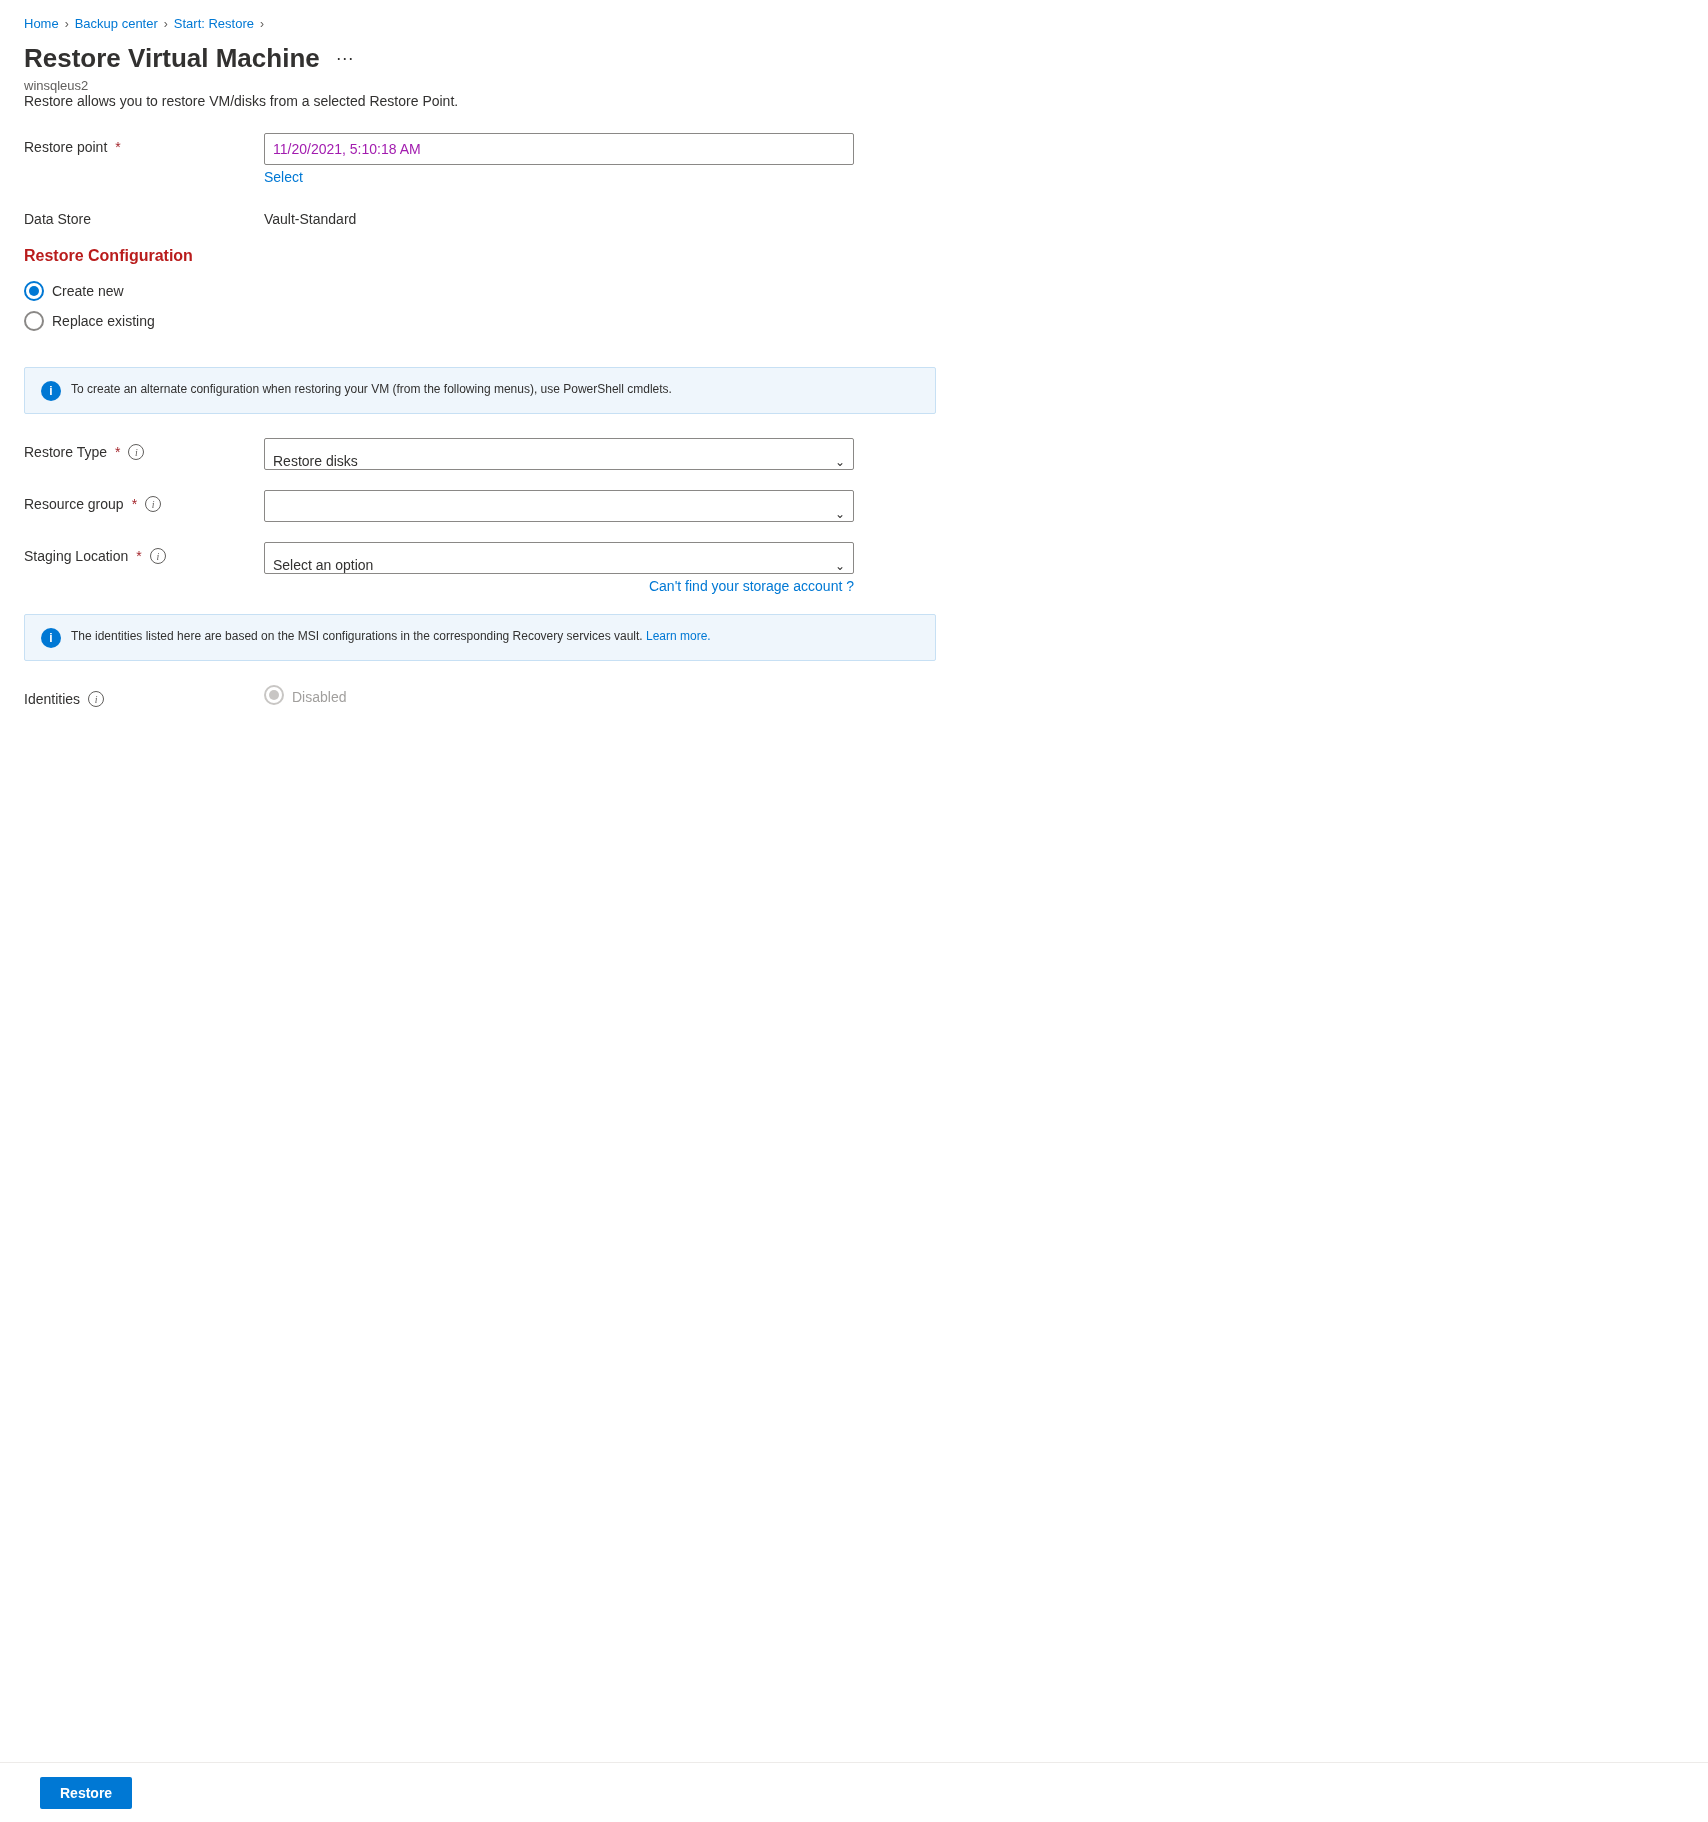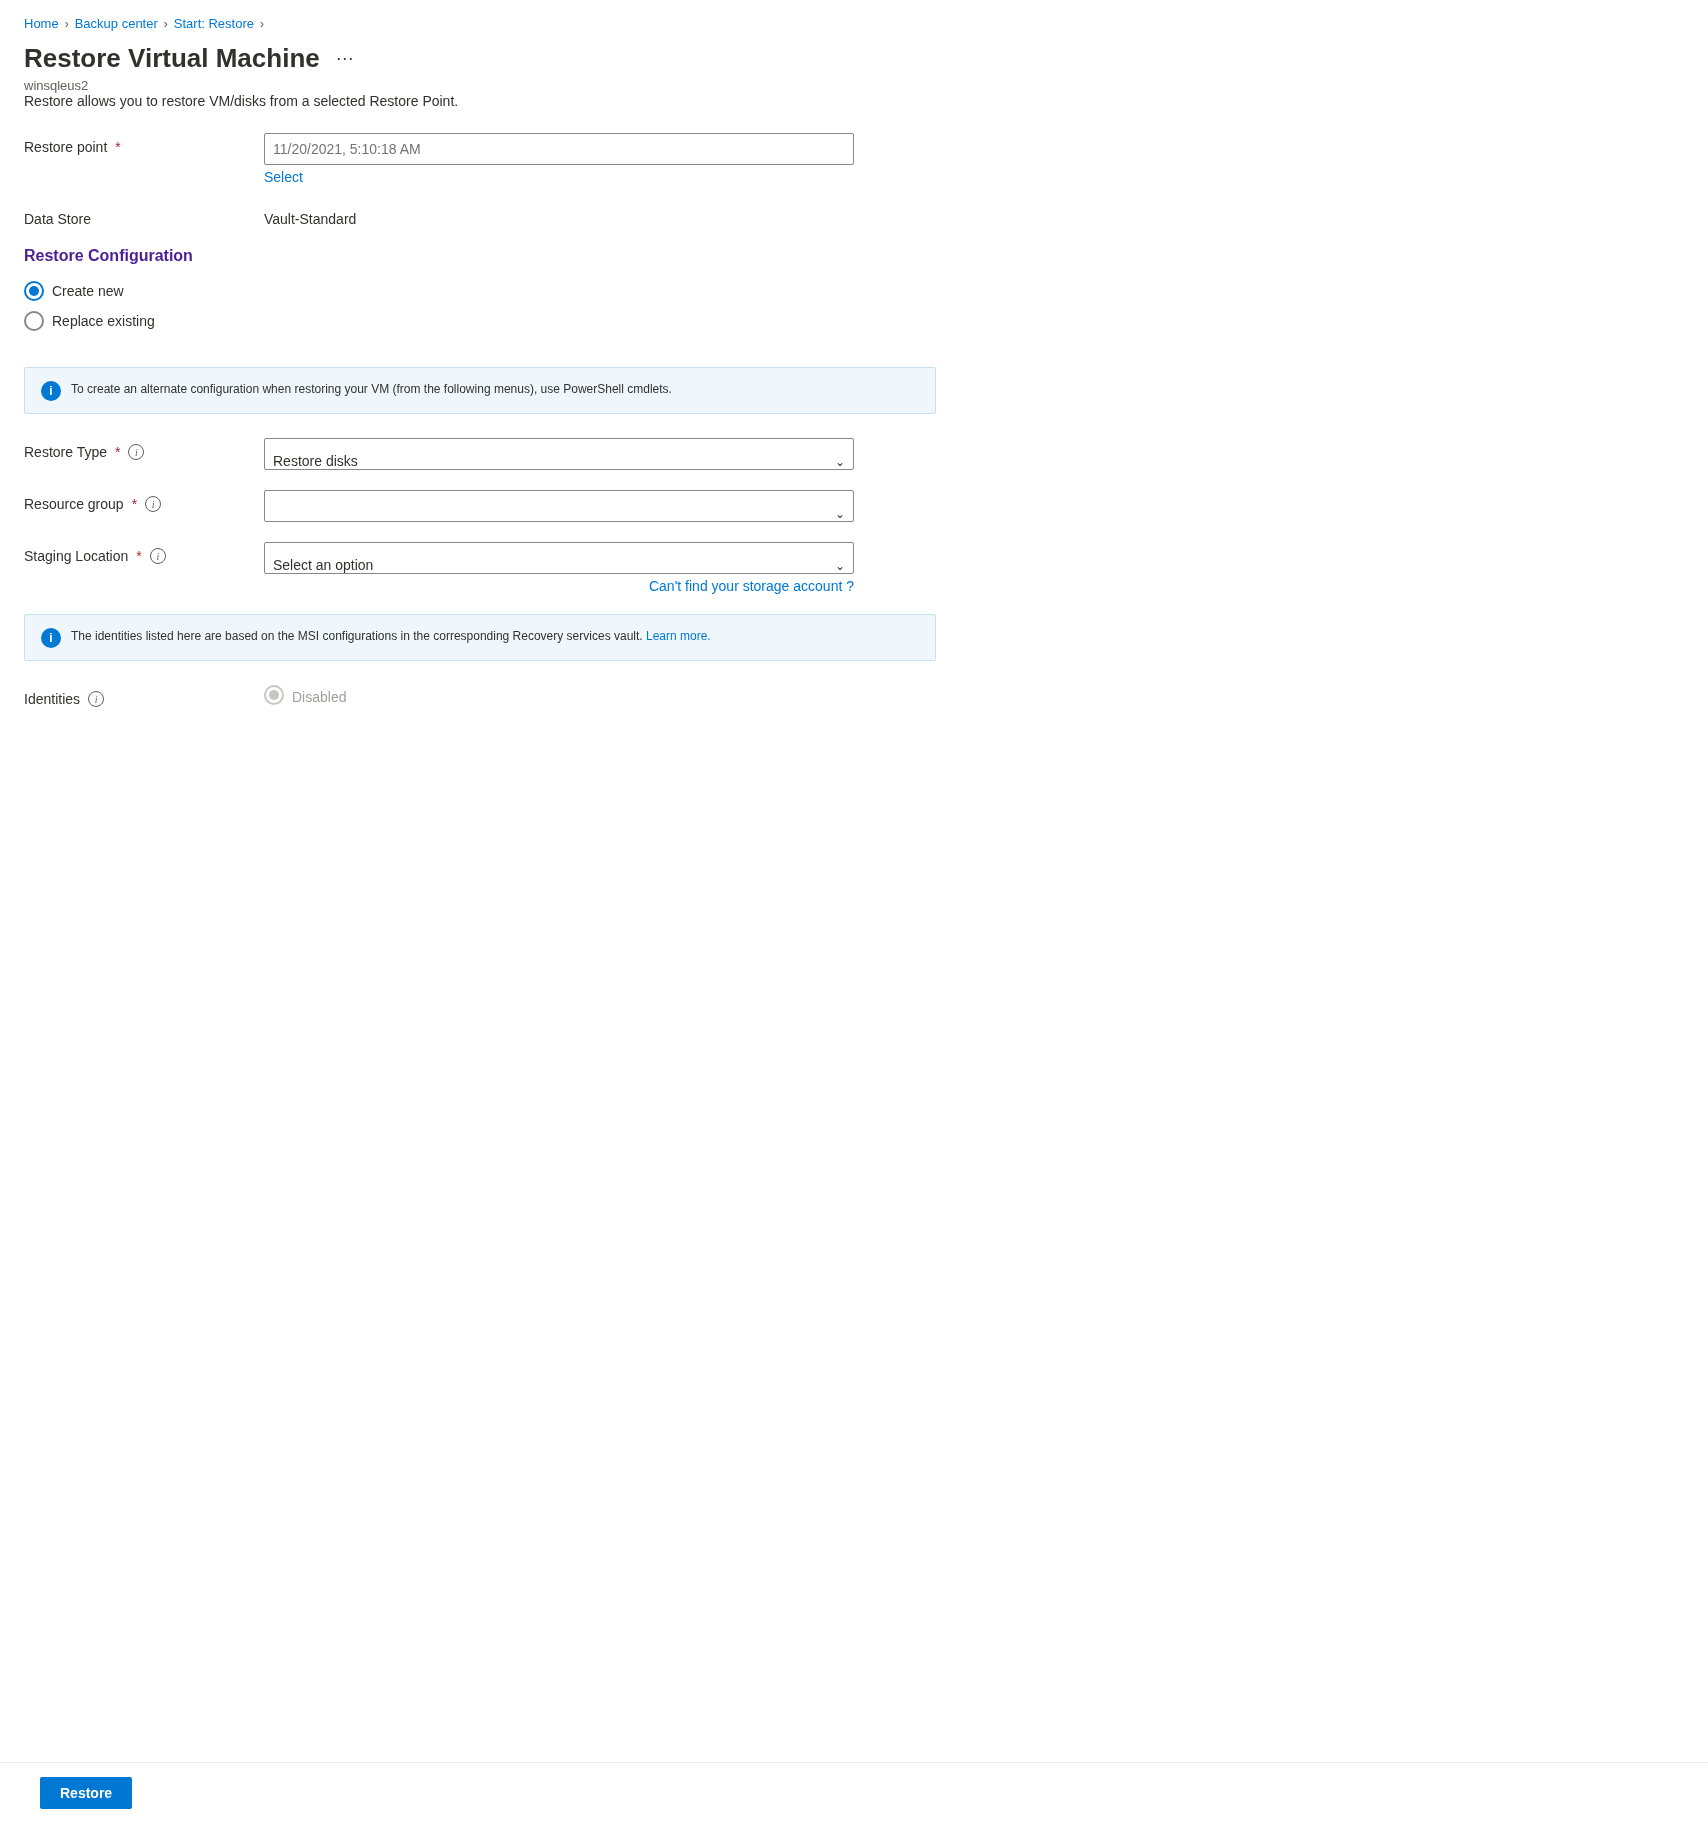--- a/index.html
+++ b/index.html
@@ -105,37 +105,37 @@
       color: #323130;
       padding-top: 6px;
     }
     .text-input {
       width: 590px;
       height: 32px;
       border: 1px solid #8a8886;
       border-radius: 2px;
       padding: 0 8px;
       font-size: 14px;
-      color: #737373;
+      color: #a21caf;
       background: #fff;
       display: block;
     }
     .select-link {
       color: #0078d4;
       text-decoration: none;
       font-size: 14px;
       cursor: pointer;
       display: block;
       margin-top: 4px;
     }
     
     .section-heading {
       font-size: 16px;
       font-weight: 600;
-      color: #4c1d95;
+      color: #b91c1c;
       margin-bottom: 16px;
       margin-top: 8px;
     }
     
     .radio-group {
       display: flex;
       flex-direction: column;
       gap: 10px;
       margin-bottom: 36px;
     }

